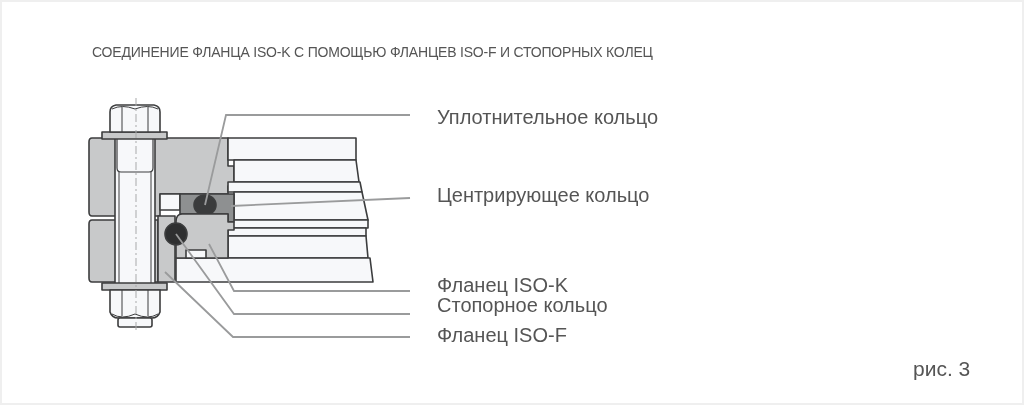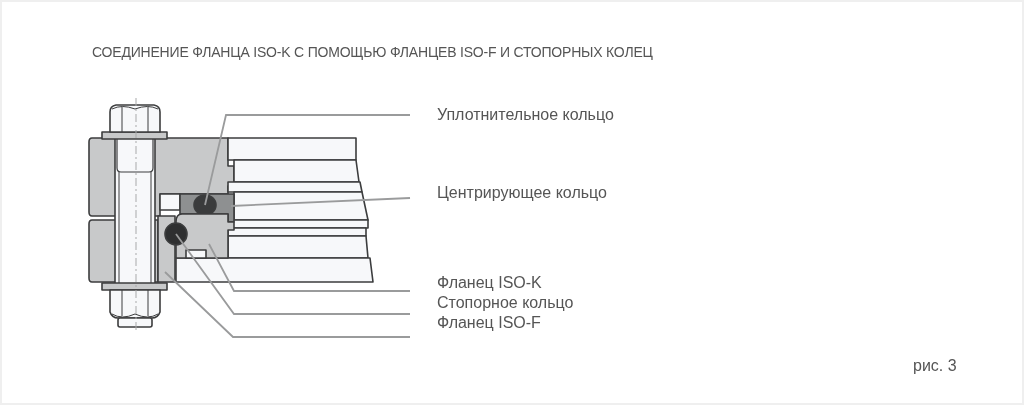--- a/index.html
+++ b/index.html
@@ -1,20 +1,20 @@
 <!DOCTYPE html>
 <html><head>
 <meta charset="utf-8">
 <style>
   html, body { margin: 0; padding: 0; background: #ffffff; }
   body { width: 1024px; height: 405px; position: relative; overflow: hidden; font-family: "Liberation Sans", sans-serif; }
   .frame { position: absolute; left: 0; top: 0; width: 1020px; height: 401px; border: 2px solid #efefef; background: #ffffff; }
   .title { position: absolute; left: 92px; top: 44px; font-size: 14px; color: #555555; letter-spacing: -0.2px; white-space: nowrap; }
-  .label { position: absolute; left: 437px; font-size: 16px; color: #555555; white-space: nowrap; }
-  .fig { position: absolute; left: 913px; top: 357px; font-size: 16px; color: #555555; }
+  .label { position: absolute; left: 437px; font-size: 20px; color: #555555; white-space: nowrap; }
+  .fig { position: absolute; left: 913px; top: 357px; font-size: 21px; color: #555555; }
   svg.diagram { position: absolute; left: 0; top: 0; }
 </style>
 </head>
 <body>
 
 <div class="frame"></div>
 
 <div class="title">СОЕДИНЕНИЕ ФЛАНЦА ISO-K С ПОМОЩЬЮ ФЛАНЦЕВ ISO-F И СТОПОРНЫХ КОЛЕЦ</div>
 
 <svg class="diagram" width="1024" height="405" viewBox="0 0 1024 405">
@@ -77,15 +77,15 @@
     <polyline points="209,244 234,291 410,291"></polyline>
     <polyline points="176,234 234,314 410,314"></polyline>
     <polyline points="165,272 233,337 410,337"></polyline>
   </g>
 </svg>
 
 <div class="label" style="top:106px">Уплотнительное кольцо</div>
 <div class="label" style="top:184px">Центрирующее кольцо</div>
 <div class="label" style="top:274px">Фланец ISO-K</div>
 <div class="label" style="top:294px">Стопорное кольцо</div>
-<div class="label" style="top:314px">Фланец ISO-F</div>
+<div class="label" style="top:324px">Фланец ISO-F</div>
 
 <div class="fig">рис. 3</div>
 
 </body></html>

